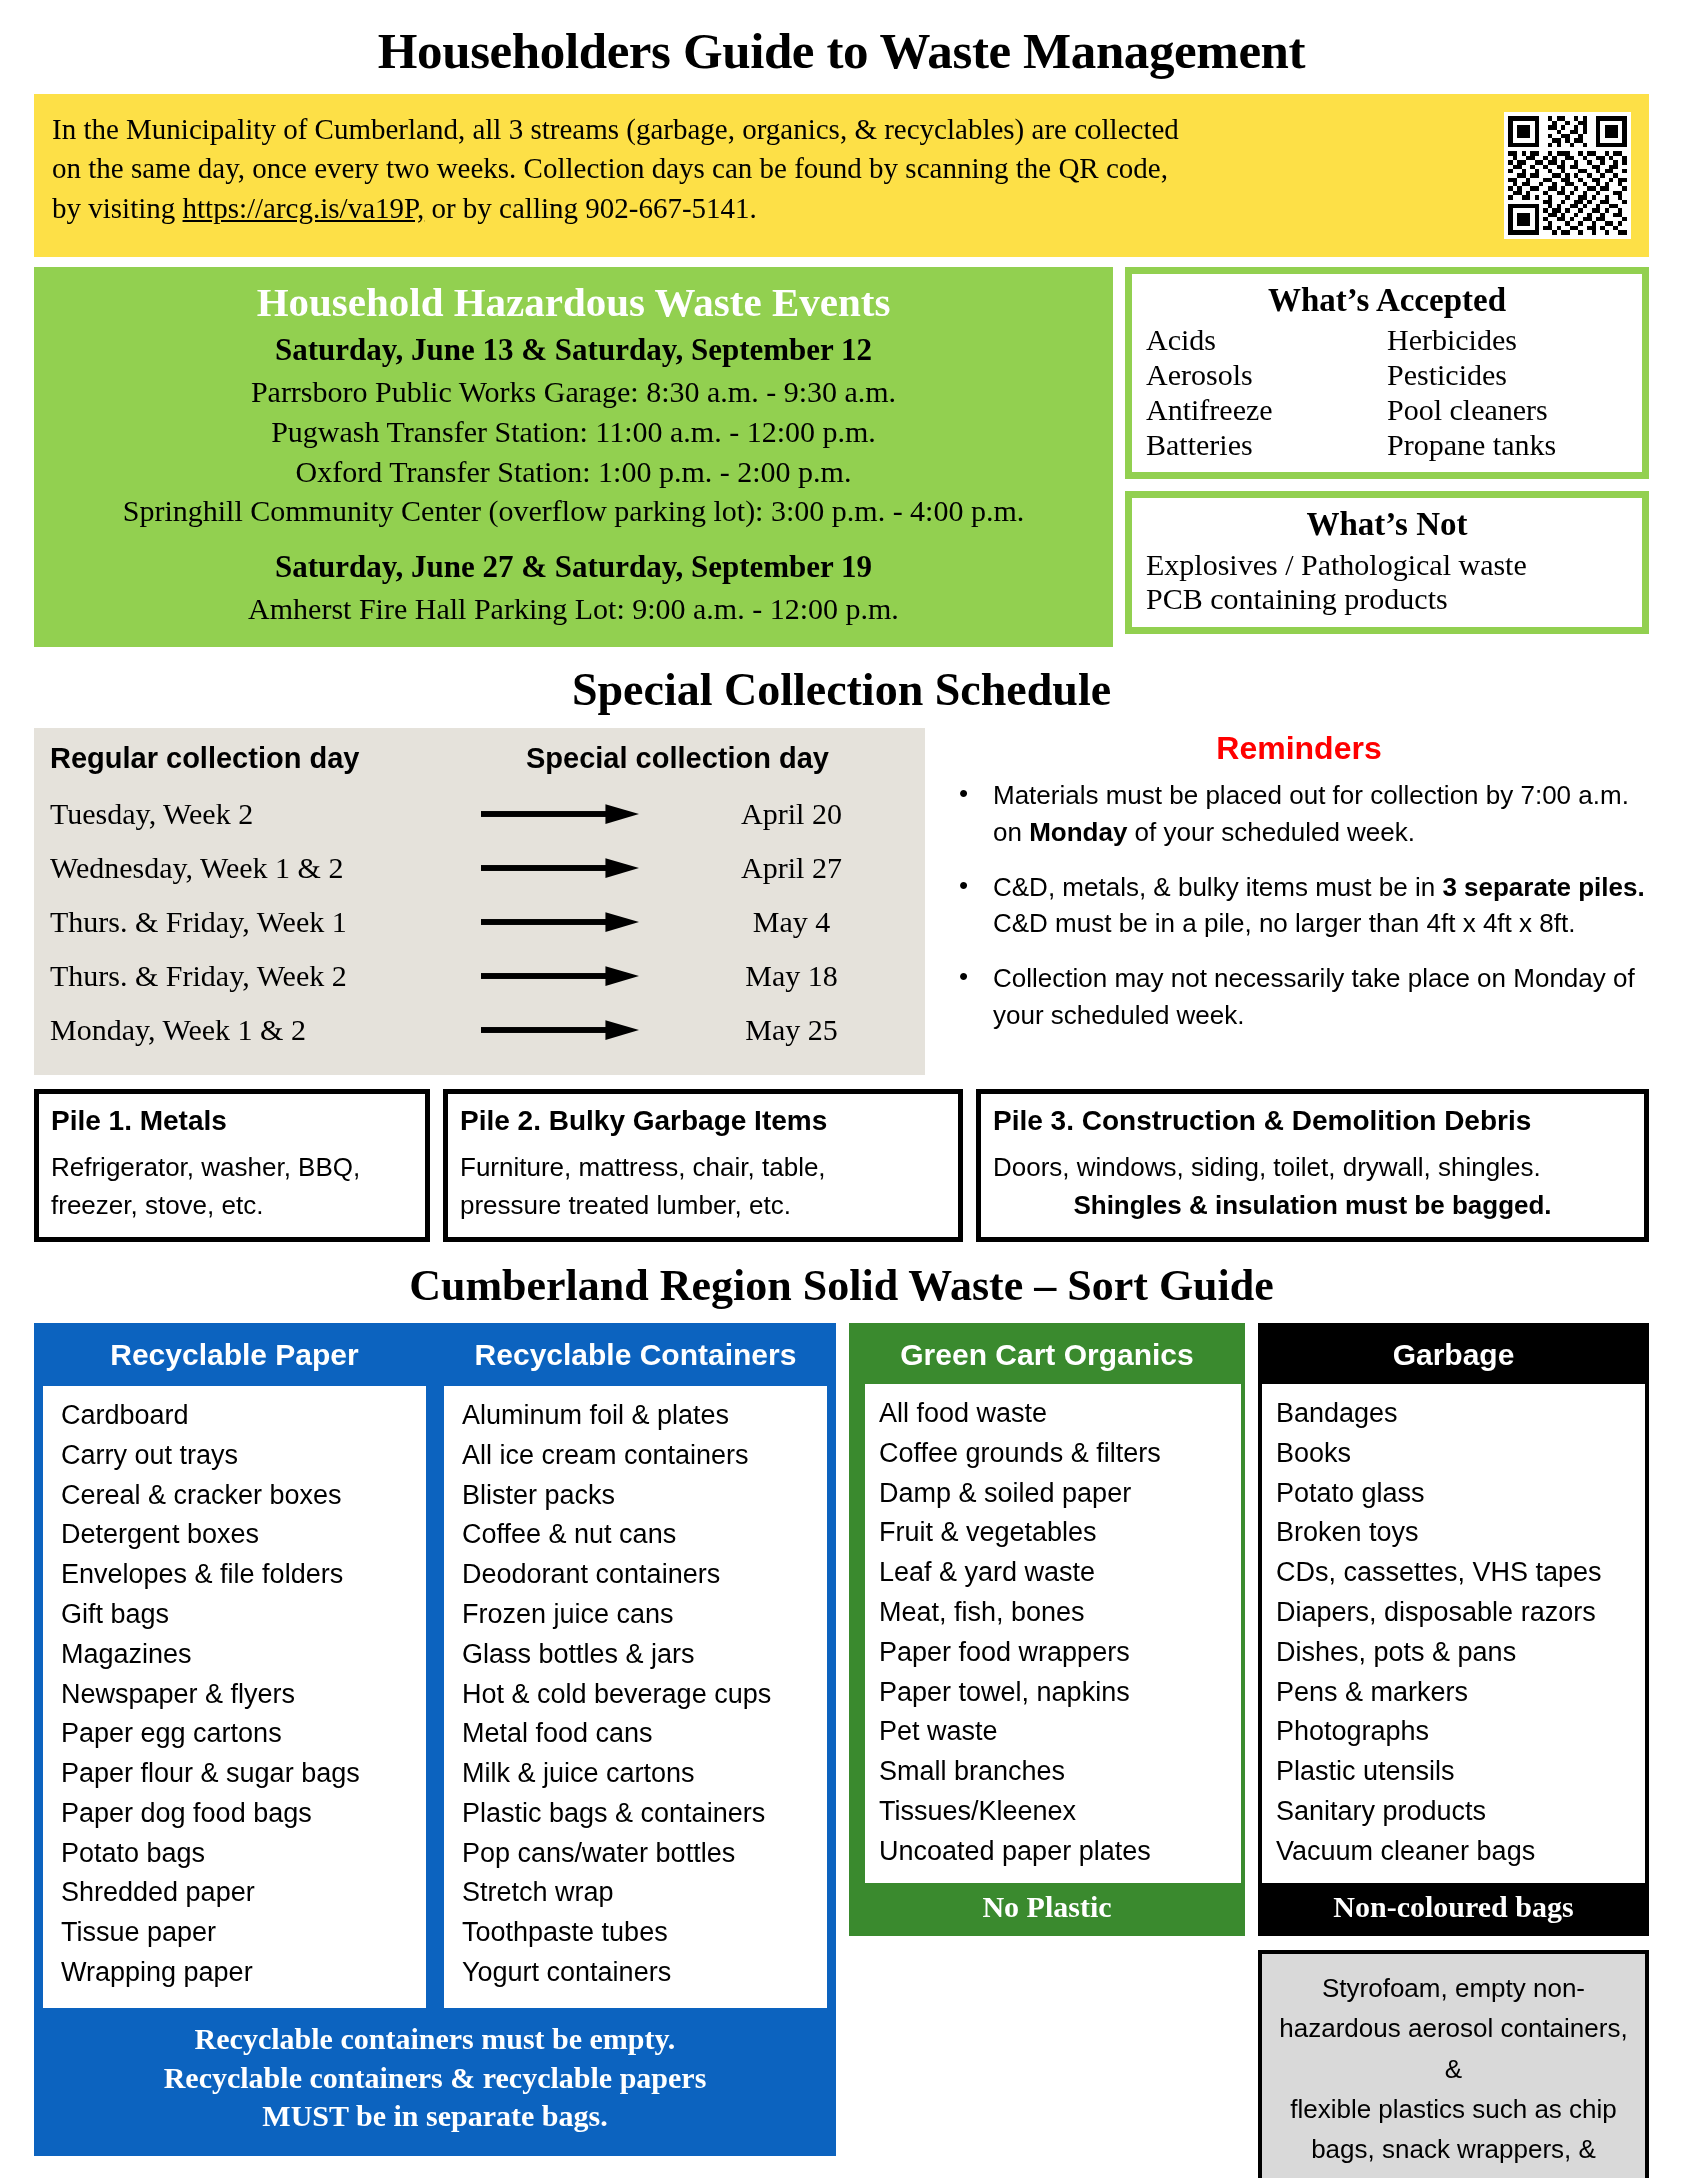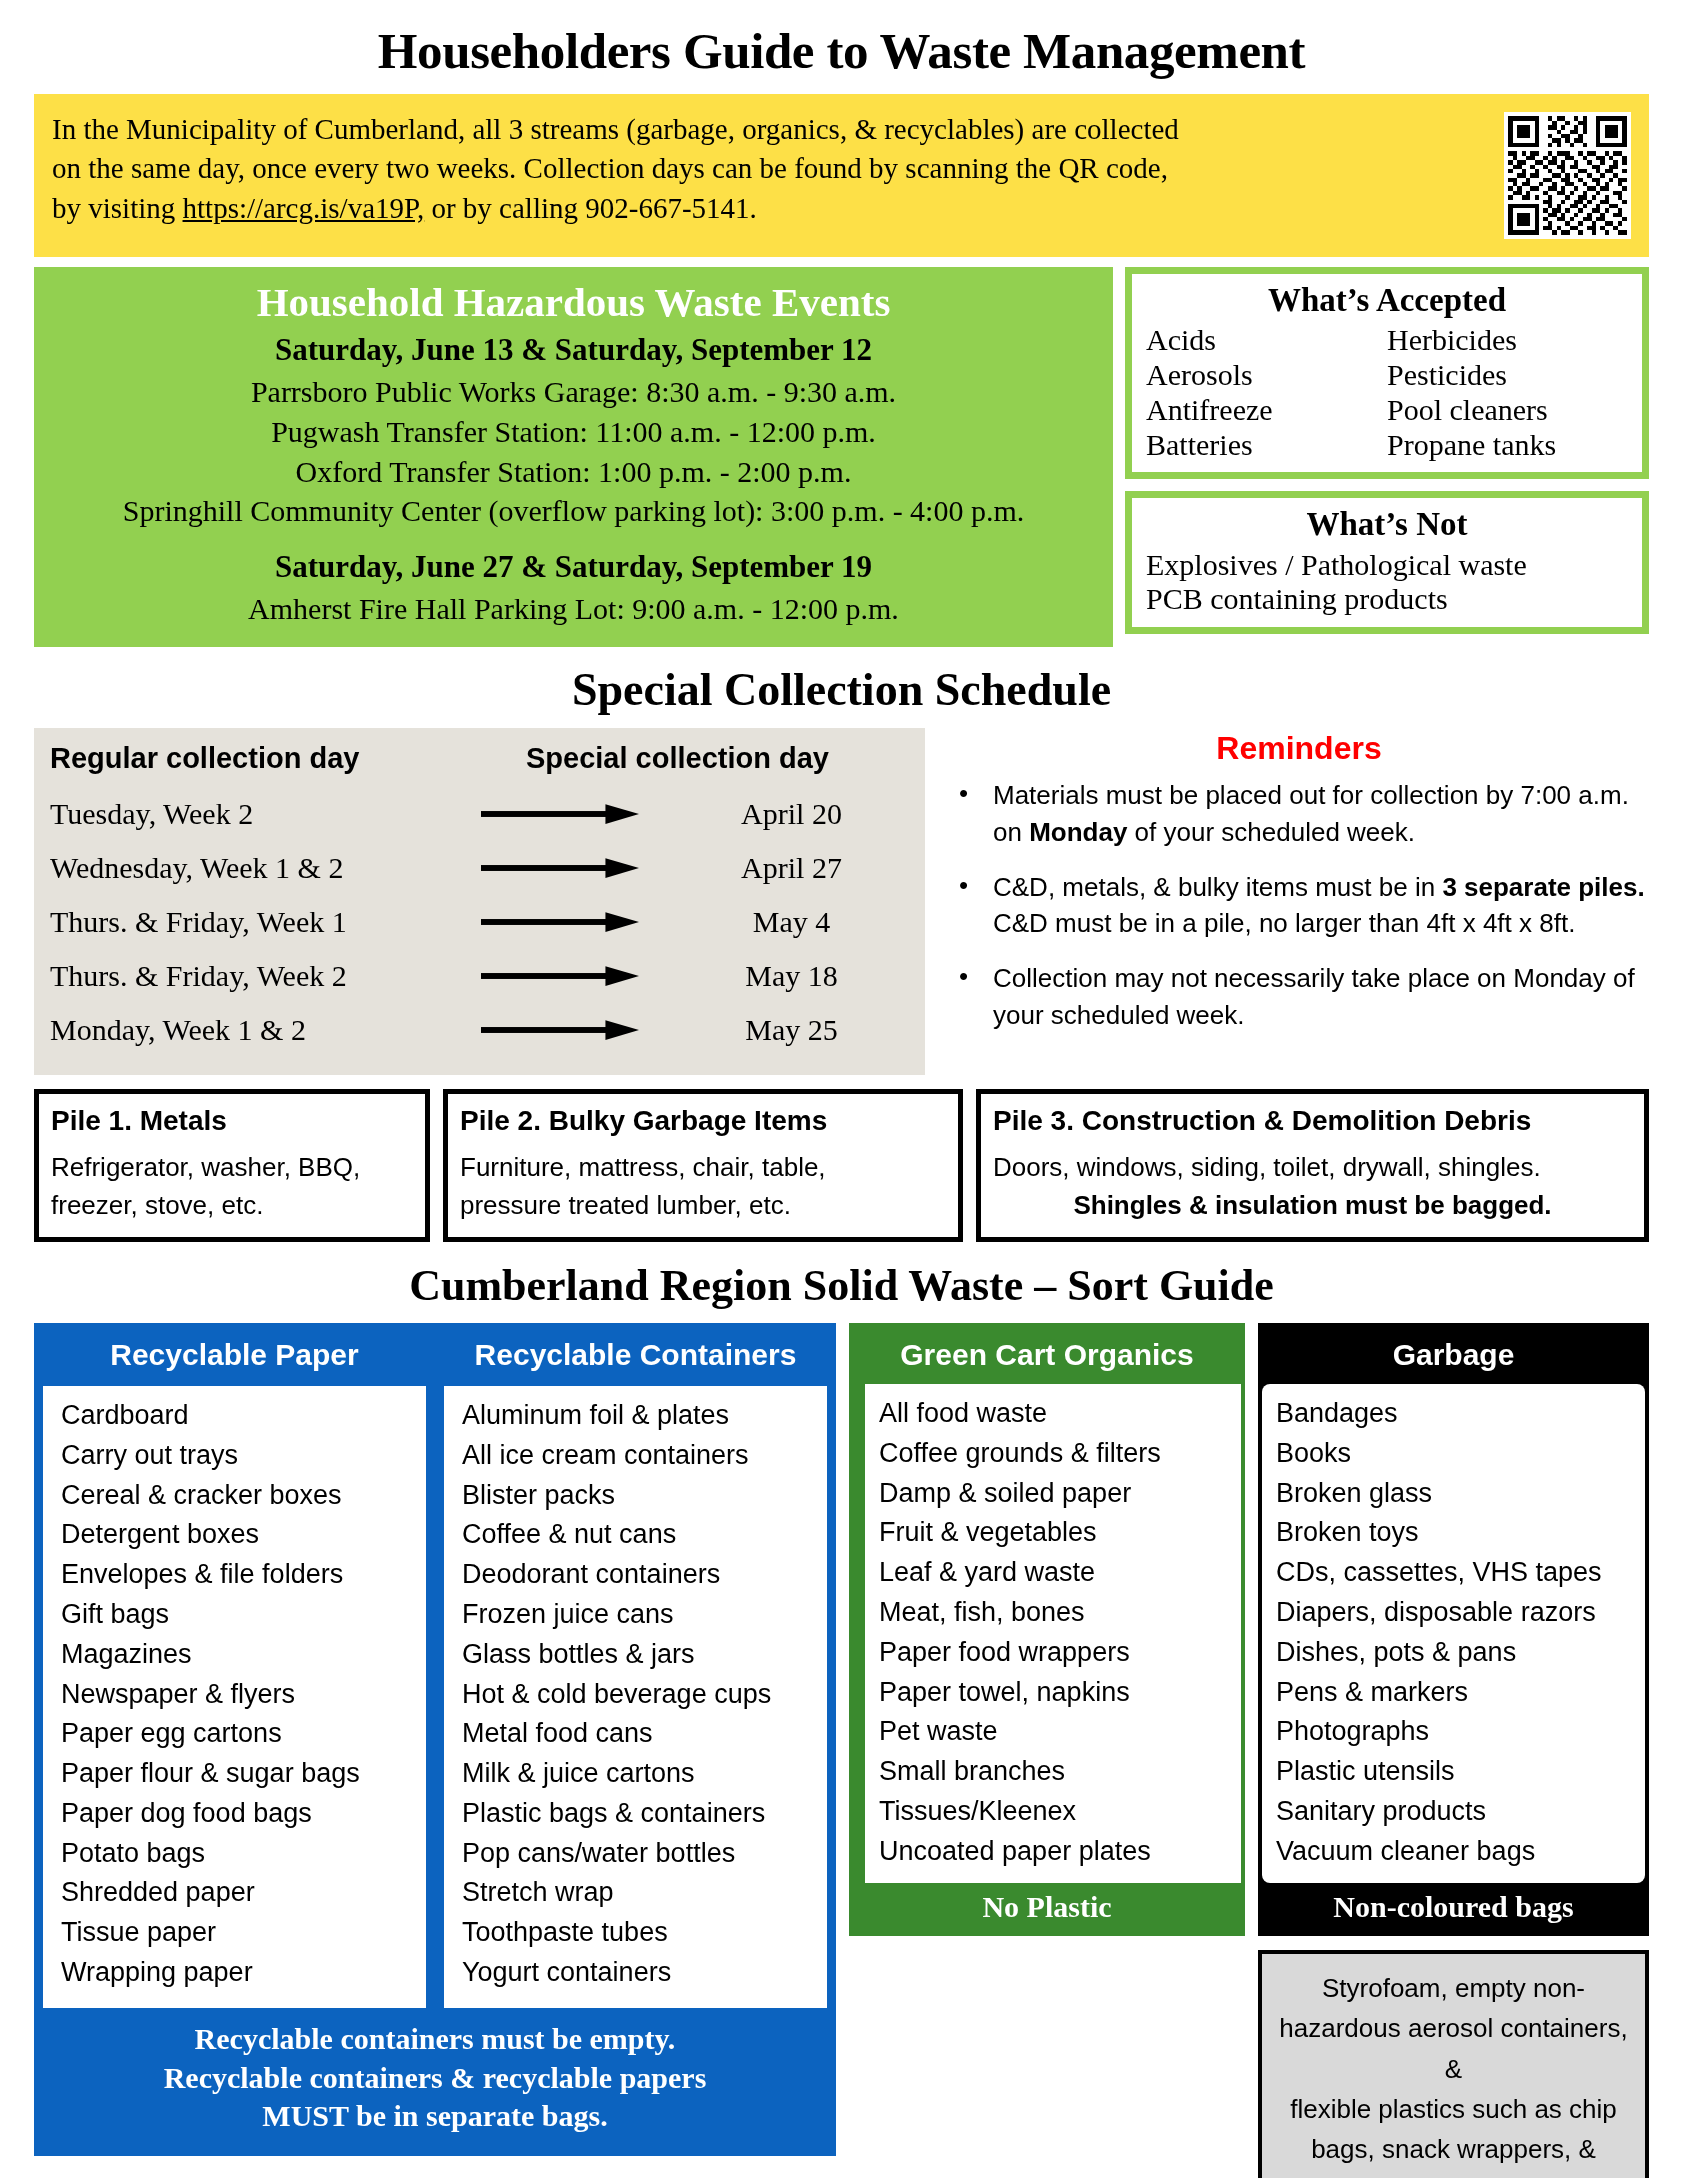--- a/index.html
+++ b/index.html
@@ -259,21 +259,21 @@
   }
 
   .green-block { width: 396px; margin-left: 13px; background: #3a8a2e; padding: 4px; }
   .green-block .col-head { background: #3a8a2e; }
   .green-block .col-body { min-height: 473px; margin-left: 12px; }
   .green-block .col-foot { background: #3a8a2e; }
 
   .black-block { flex: 1; margin-left: 13px; display: flex; flex-direction: column; }
   .black-block .topbox { background: #000; padding: 4px; }
   .black-block .col-head { background: #000; }
-  .black-block .col-body { min-height: 473px; border-radius: 8px; }
+  .black-block .col-body { min-height: 473px; }
   .black-block .col-foot { background: #000; }
 
   .dropoff {
     border: 4px solid #000;
     background: #d9d9d9;
     margin-top: 14px;
     padding: 14px 16px 16px 16px;
     text-align: center;
     font-family: "Liberation Sans", sans-serif;
     font-size: 26px;
@@ -699,21 +699,21 @@
       </div>
       <div class="col-foot">No Plastic</div>
     </div>
 
     <div class="black-block">
       <div class="topbox">
         <div class="col-head">Garbage</div>
         <div class="col-body">
           <div>Bandages</div>
           <div>Books</div>
-          <div>Broken glass</div>
+          <div>Potato glass</div>
           <div>Broken toys</div>
           <div>CDs, cassettes, VHS tapes</div>
           <div>Diapers, disposable razors</div>
           <div>Dishes, pots &amp; pans</div>
           <div>Pens &amp; markers</div>
           <div>Photographs</div>
           <div>Plastic utensils</div>
           <div>Sanitary products</div>
           <div>Vacuum cleaner bags</div>
         </div>

